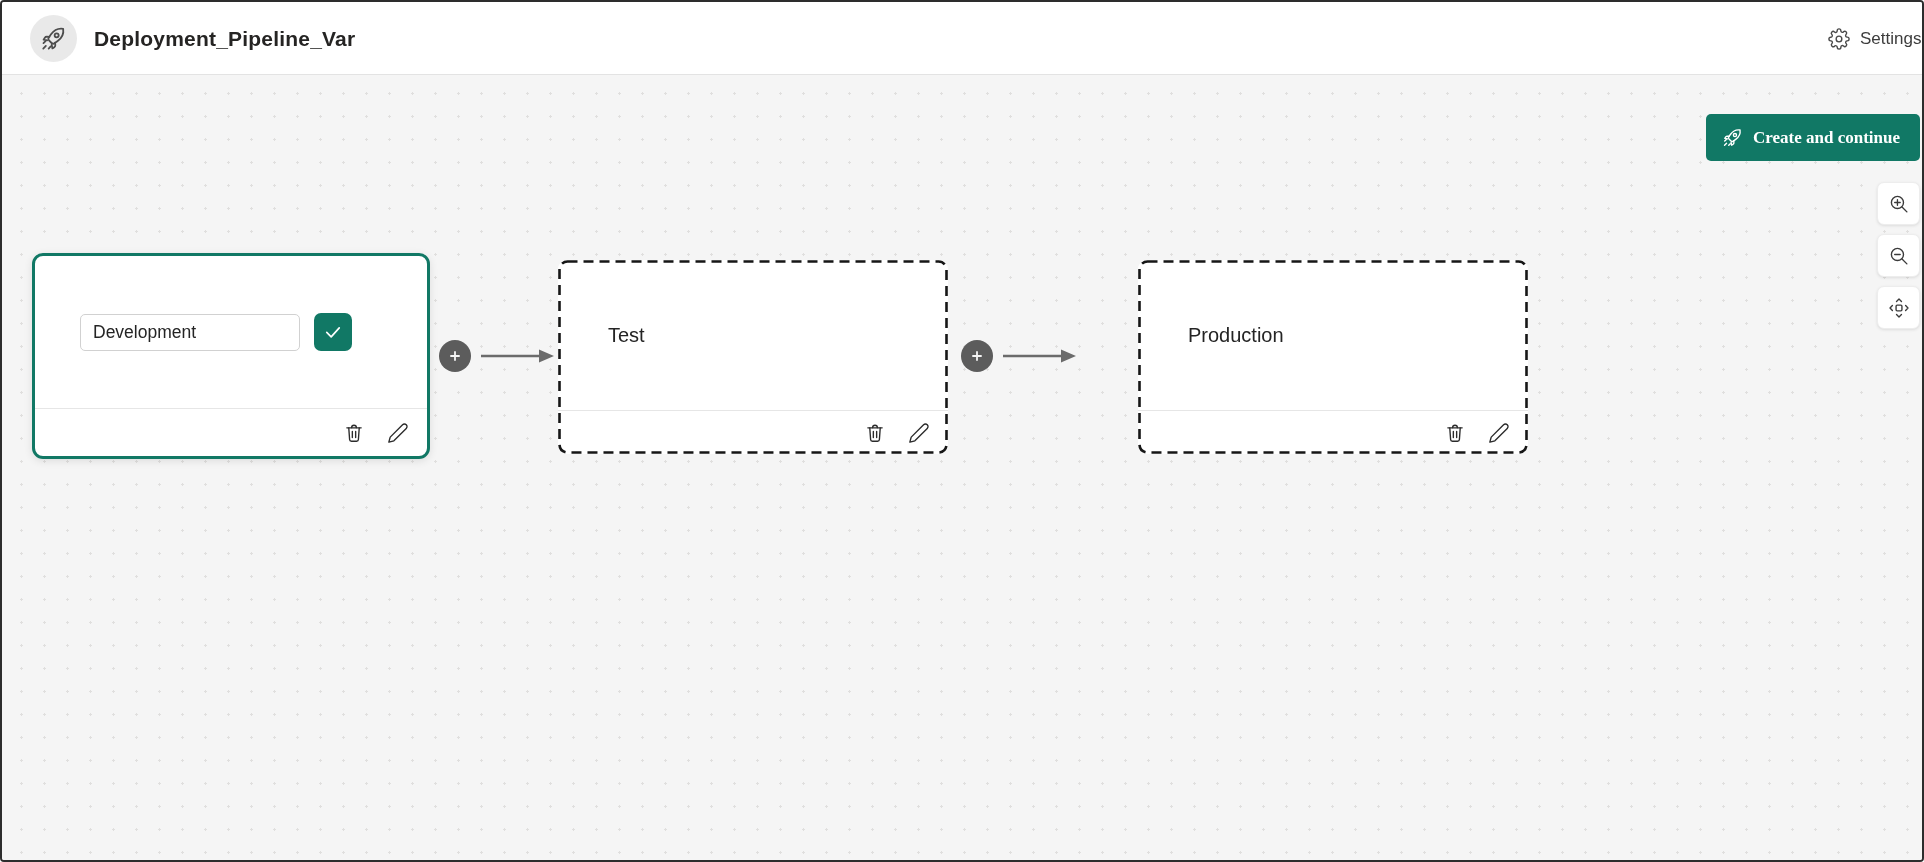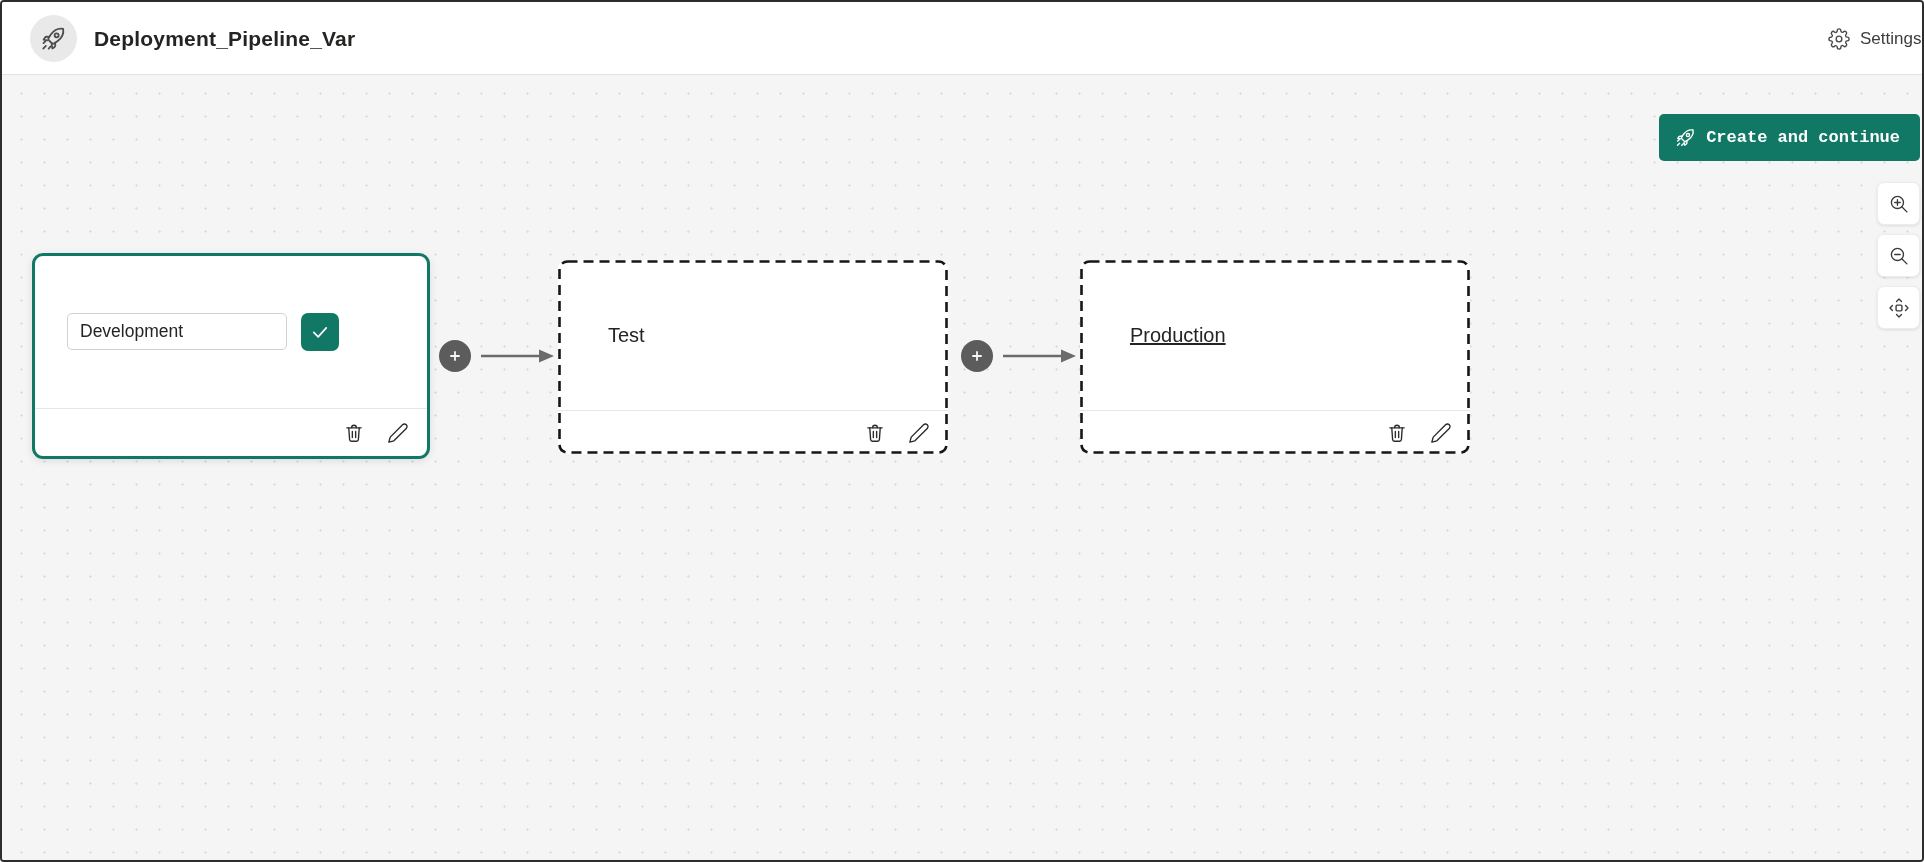--- a/index.html
+++ b/index.html
@@ -52,21 +52,21 @@
     background-position: 8px 6px;
   }
 
   
   .create-btn {
     position:absolute; top:38px; right:2px; height:47px;
     display:flex; align-items:center; gap:10px;
     padding: 0 20px 0 16px;
     background:#117865; color:#ffffff;
     border:none; border-radius:5px;
-    font-family:Liberation Mono, monospace; font-size:17px; font-weight:700;
+    font-family:Liberation Serif, serif; font-size:17px; font-weight:700;
     cursor:pointer;
   }
   .create-btn svg { width:21px; height:21px; }
 
   
   .zoom-stack {
     position:absolute; top:106px; right:2px;
     display:flex; flex-direction:column; gap:9px;
   }
   .zoom-btn {
@@ -87,28 +87,28 @@
   .card-dev {
     left:30px; top:177px; width:398px; height:206px;
     border:3px solid #117865; border-radius:11px;
     box-shadow: 0 2px 8px rgba(0,0,0,.10);
   }
   .card-dashed {
     border:none; border-radius:9px;
     width:390px; height:194px; top:184px;
   }
   .card-test { left:556px; }
-  .card-prod { left:1078px;text-decoration:underline; }
+  .card-prod { left:1136px; }
   .dash-overlay { position:absolute; inset:0; pointer-events:none; }
 
   .stage-body { flex:1; display:flex; align-items:center; position:relative; }
   .stage-label {
     padding-left:50px; font-size:20px; color:#242424;
   }
-  .dev-edit-row { display:flex; gap:14px; padding-left:32px; }
+  .dev-edit-row { display:flex; align-items:center; gap:14px; padding-left:45px; }
   .stage-input {
     width:220px; height:37px;
     border:1px solid #d1d1d1; border-radius:5px;
     padding: 0 12px;
     font-family:inherit; font-size:17.5px; color:#242424;
     background:#fff; outline:none;
   }
   .confirm-btn {
     width:38px; height:38px;
     background:#117865; border:none; border-radius:7px;

